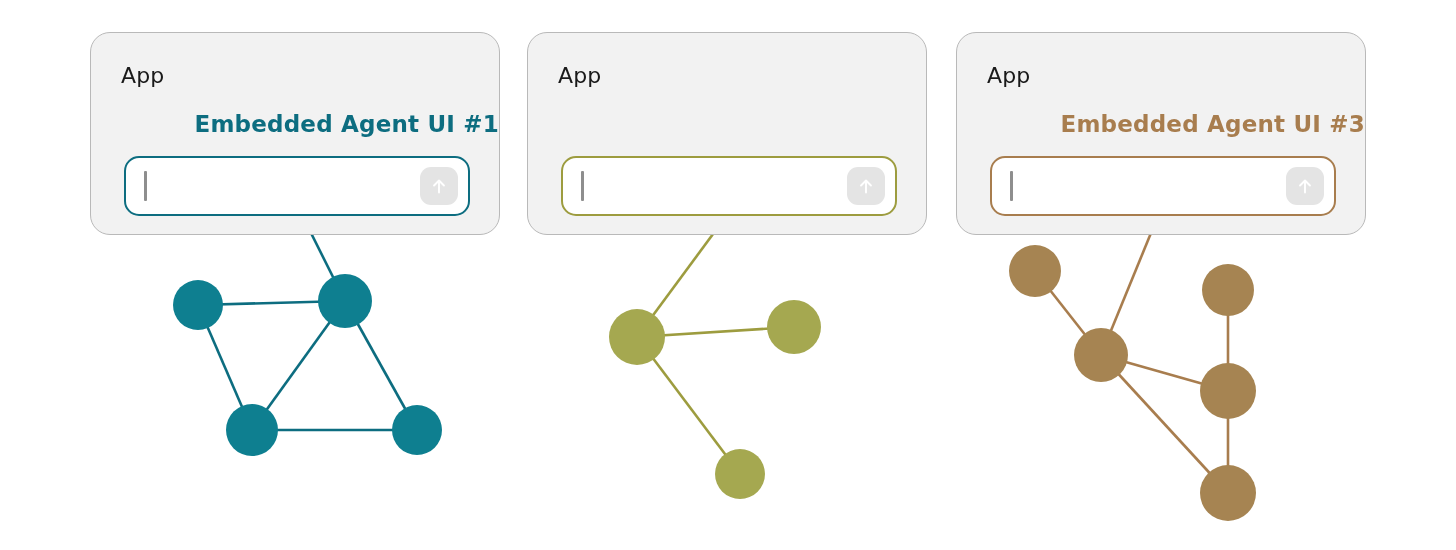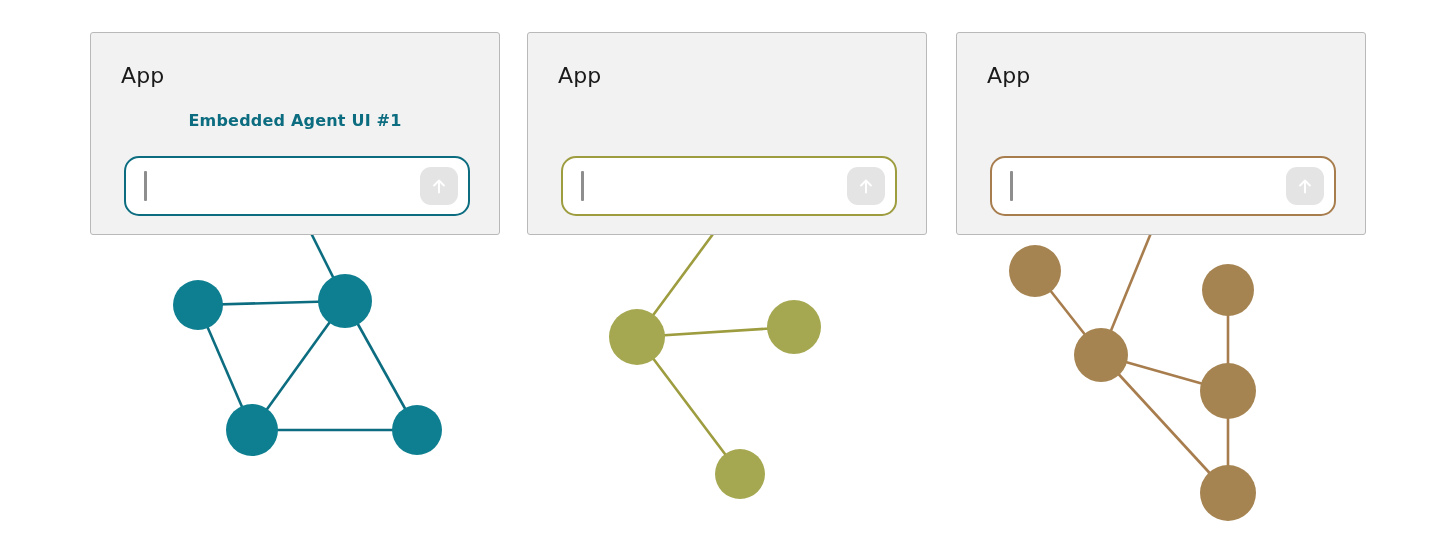--- a/index.html
+++ b/index.html
@@ -31,42 +31,42 @@
     height: 550px;
     z-index: 1;
     pointer-events: none;
   }
 
   
   .panel {
     position: absolute;
     background: #f2f2f2;
     border: 1.6px solid #b9b9b9;
-    border-radius: 3px;
+    border-radius: 20px;
     z-index: 2;
   }
 
   .panel-app-label {
     position: absolute;
     left: 30px;
     top: 32px;
     font-size: 22px;
     line-height: 1;
     color: #1a1a1a;
     font-weight: 400;
     letter-spacing: 0.1px;
   }
 
   .panel-title {
     position: absolute;
     left: 0;
     right: 0;
     top: 78px;
-    text-align: center;
-    font-size: 16px;
+    text-align: right;
+    font-size: 23px;
     font-weight: 700;
     letter-spacing: 0.2px;
   }
 
   .composer {
     position: absolute;
     left: 33px;
     right: 29px;
     top: 123px;
     height: 60px;
@@ -171,20 +171,21 @@
       <div class="send-button" style="background: rgb(228, 228, 228);">
         <svg width="22" height="22" viewBox="0 0 24 24">
           <path d="M12 19 L12 6 M12 6 L6.6 11.4 M12 6 L17.4 11.4" stroke="#ffffff" stroke-width="2.1" stroke-linecap="round" stroke-linejoin="round" fill="none"></path>
         </svg>
       </div>
     </div>
   </div>
 
   <div class="panel accent-3" id="panel-3" style="left: 956px; top: 32px; width: 410px; height: 203px;">
     <div class="panel-app-label">App</div>
+    <div class="panel-title" style="color: rgb(168, 125, 78);">Embedded Agent UI #3</div>
     <div class="composer" style="border-color: rgb(168, 125, 78);">
       <div class="composer-caret"></div>
       <div class="composer-spacer"></div>
       <div class="send-button" style="background: rgb(228, 228, 228);">
         <svg width="22" height="22" viewBox="0 0 24 24">
           <path d="M12 19 L12 6 M12 6 L6.6 11.4 M12 6 L17.4 11.4" stroke="#ffffff" stroke-width="2.1" stroke-linecap="round" stroke-linejoin="round" fill="none"></path>
         </svg>
       </div>
     </div>
   </div>

